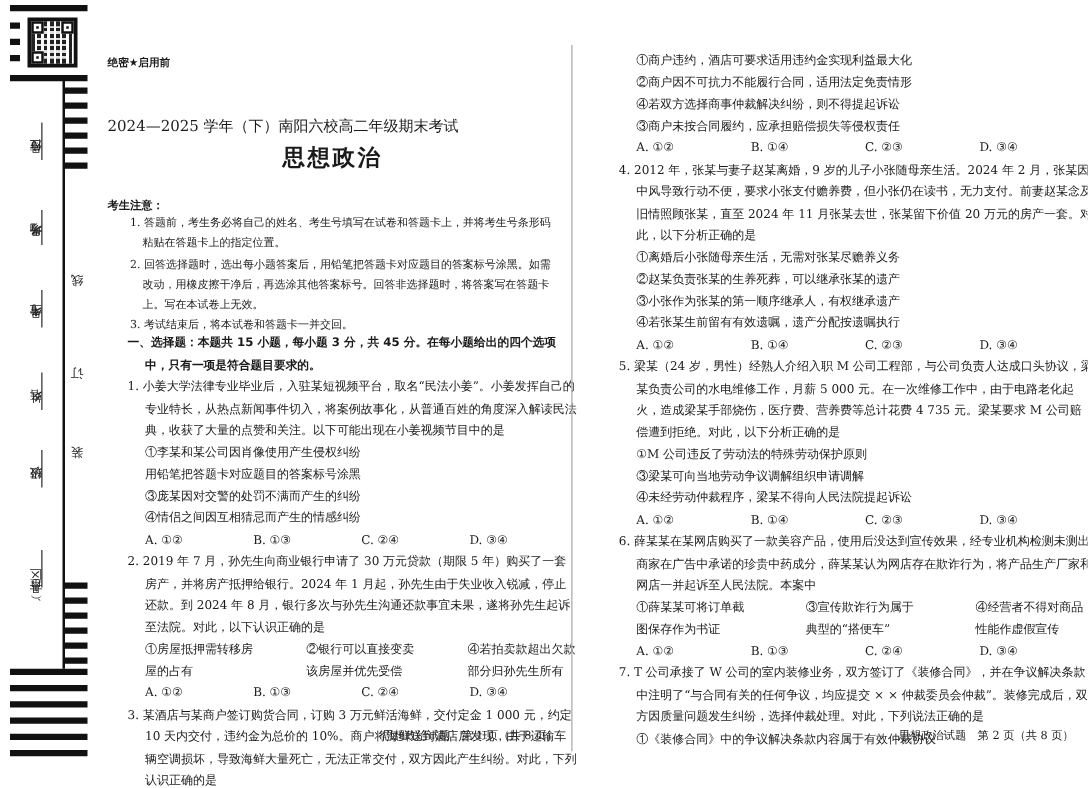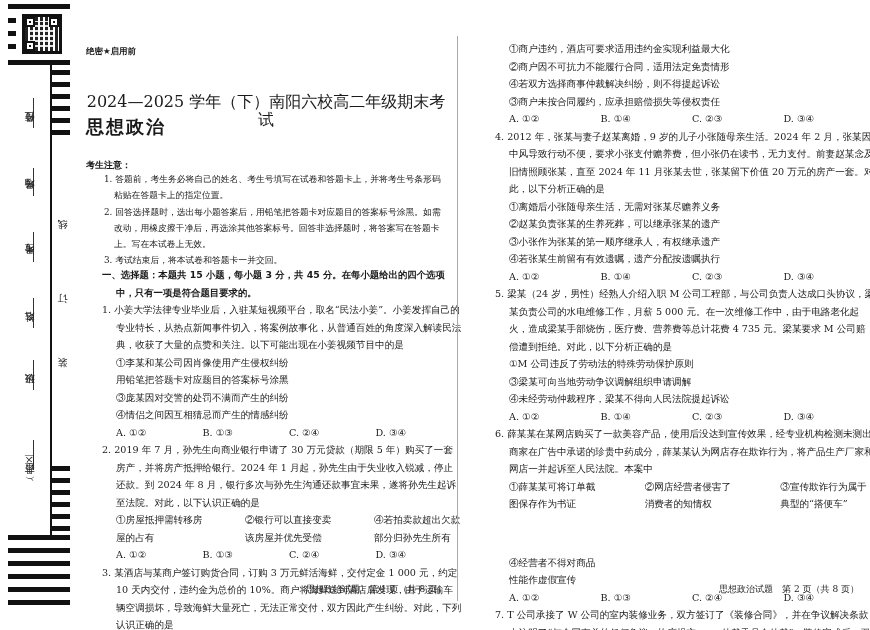--- a/index.html
+++ b/index.html
@@ -23,22 +23,22 @@
   .bind-word { position: absolute; left: 56px; font-size: 10px; font-family: "DejaVu Sans", sans-serif;
         writing-mode: vertical-rl; transform: rotate(180deg); color: #222; }
 
   
   .page { position: absolute; top: 0; height: 630px; font-size: 9.6px; line-height: 17.5px; }
   .page-left { left: 86px; width: 360px; }
   .page-right { left: 479px; width: 380px; }
   .divider { position: absolute; left: 457px; top: 36px; width: 1px; height: 565px; background: #aaa; }
 
   .secret { position: absolute; top: 43px; left: 0; font-family: "DejaVu Sans", sans-serif; font-size: 8.5px; font-weight: bold; }
-  .exam-sub { position: absolute; top: 93px; left: 0; width: 360px; text-align: center; font-size: 16px; }
-  .exam-title { position: absolute; top: 118px; left: 0; width: 360px; text-align: left; font-family: "DejaVu Sans", sans-serif;
+  .exam-sub { position: absolute; top: 93px; left: 0; width: 360px; text-align: left; font-size: 12px; }
+  .exam-title { position: absolute; top: 118px; left: 0; width: 360px; text-align: center; font-family: "DejaVu Sans", sans-serif;
                 font-size: 18px; font-weight: bold; letter-spacing: 2px; }
   .notice-head { position: absolute; top: 157px; left: 0; font-family: "DejaVu Sans", sans-serif; font-size: 9px; font-weight: bold; }
   .notice { position: absolute; top: 171px; left: 18px; width: 342px; font-size: 8.8px; line-height: 16.3px; }
   .notice .ni { padding-left: 10px; text-indent: -10px; }
 
   .flow { position: absolute; left: 16px; width: 100%; }
   .sec-head { font-family: "DejaVu Sans", sans-serif; font-weight: bold; font-size: 9.4px; padding-left: 14px; text-indent: -14px; line-height: 17.5px; }
   .q { padding-left: 14px; text-indent: -14px; }
   .opt { padding-left: 14px; }
   .opt-grid { display: grid; grid-template-columns: 1fr 1fr 1fr; padding-left: 14px; gap: 41px; }
@@ -180,21 +180,20 @@
     <div class="choices">
       <span>A. ①②</span>
       <span>B. ①④</span>
       <span>C. ②③</span>
       <span>D. ③④</span>
     </div>
 
     <div class="q">6. 薛某某在某网店购买了一款美容产品，使用后没达到宣传效果，经专业机构检测未测出商家在广告中承诺的珍贵中药成分，薛某某认为网店存在欺诈行为，将产品生产厂家和网店一并起诉至人民法院。本案中</div>
     <div class="opt-grid">
       <span>①薛某某可将订单截图保存作为书证</span>
-      <span>②网店经营者侵害了消费者的知情权</span>
       <span>③宣传欺诈行为属于典型的“搭便车”</span>
       <span>④经营者不得对商品性能作虚假宣传</span>
     </div>
     <div class="choices">
       <span>A. ①②</span>
       <span>B. ①③</span>
       <span>C. ②④</span>
       <span>D. ③④</span>
     </div>
 

